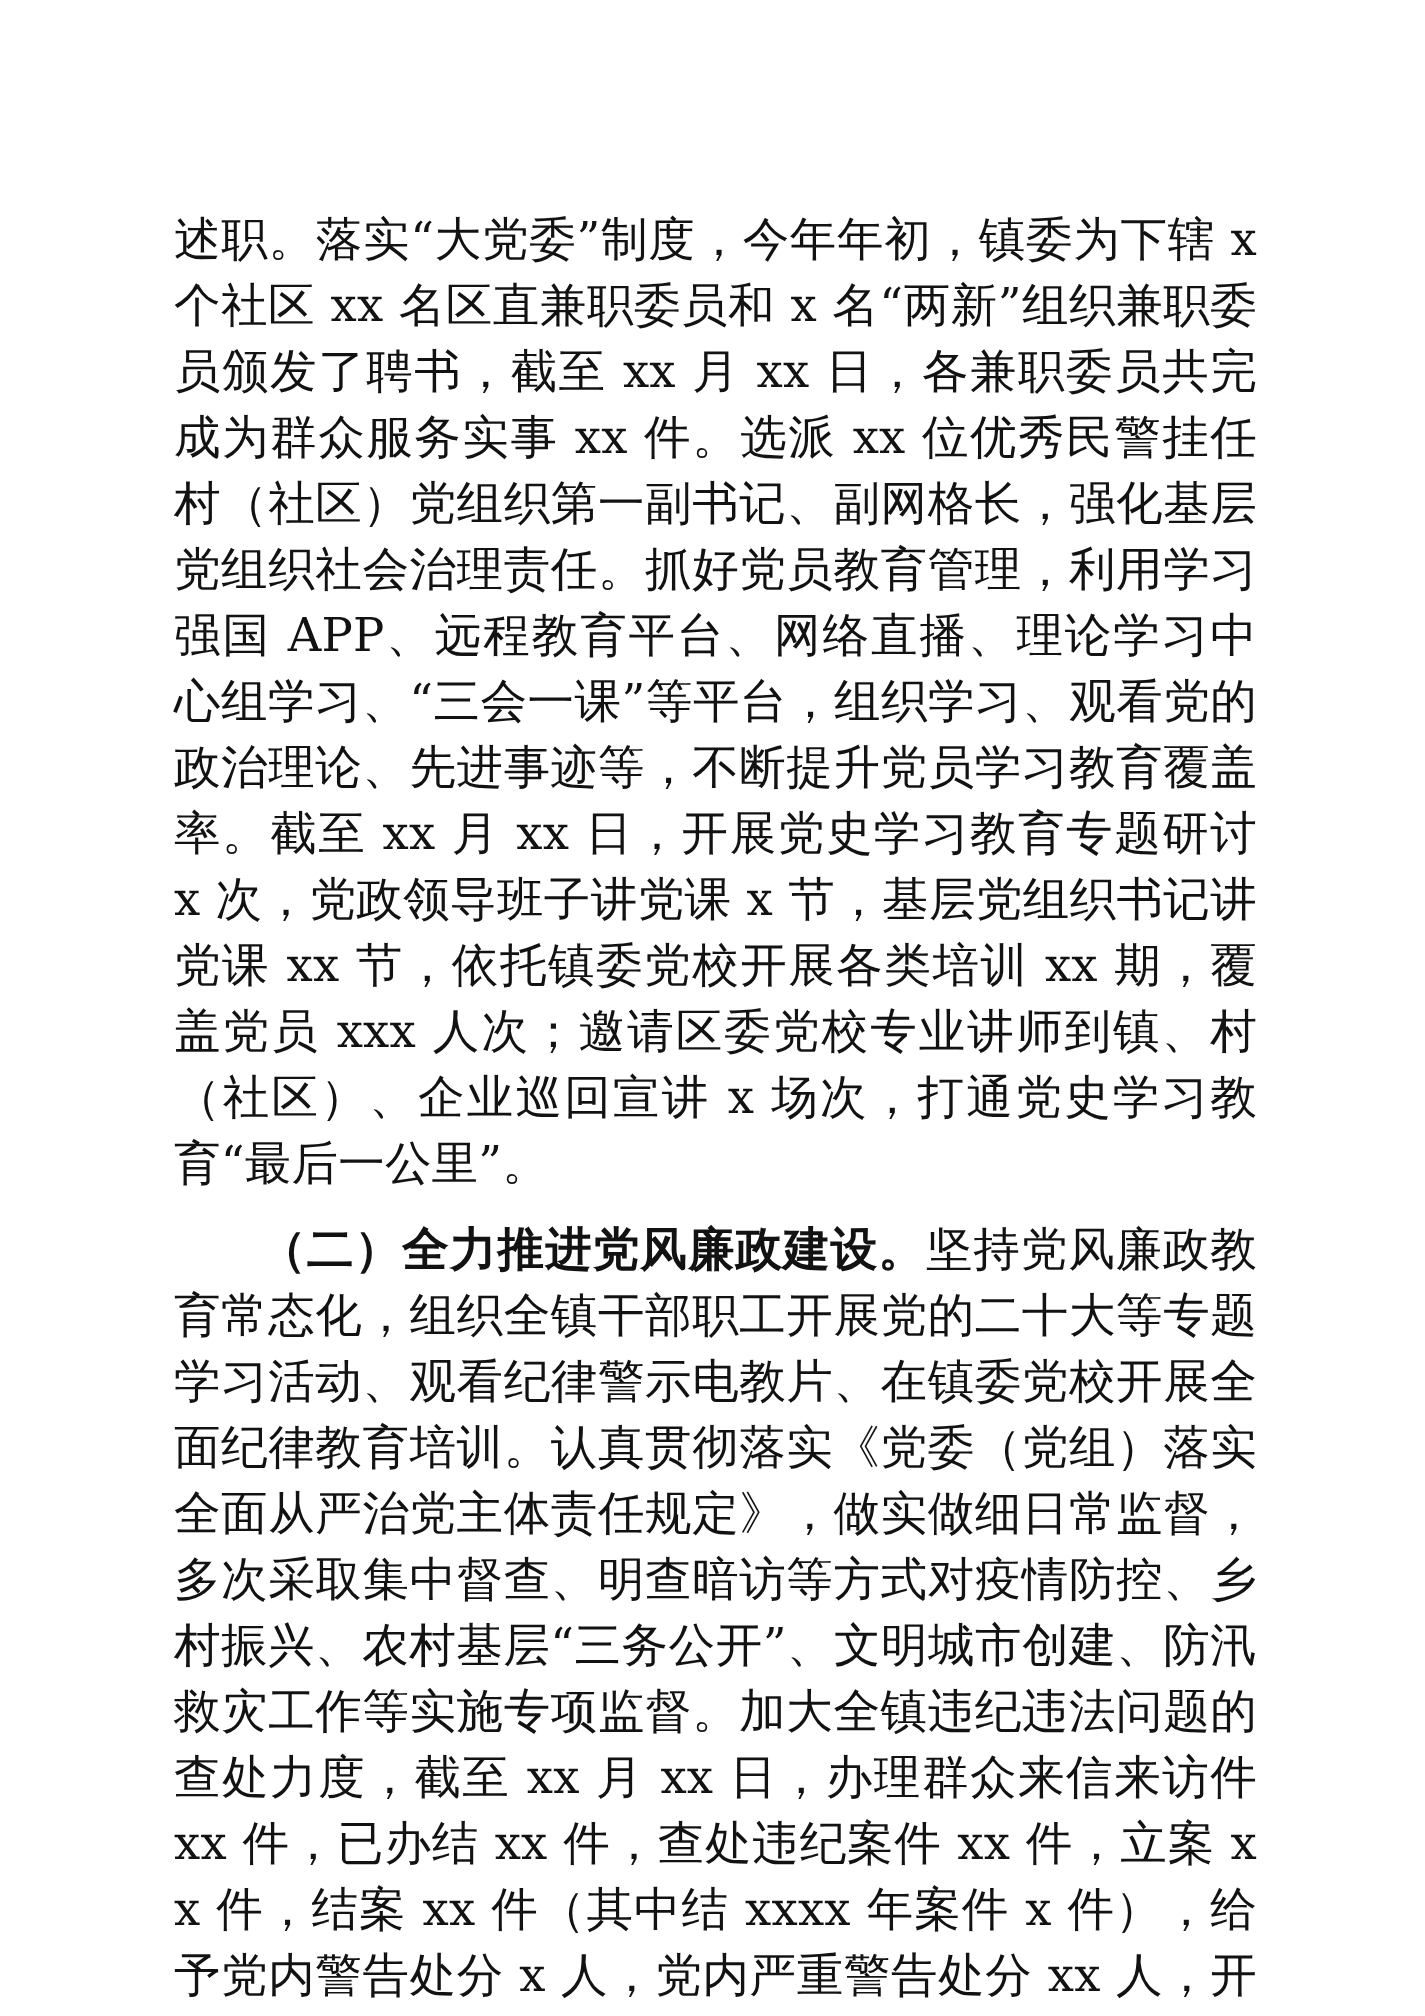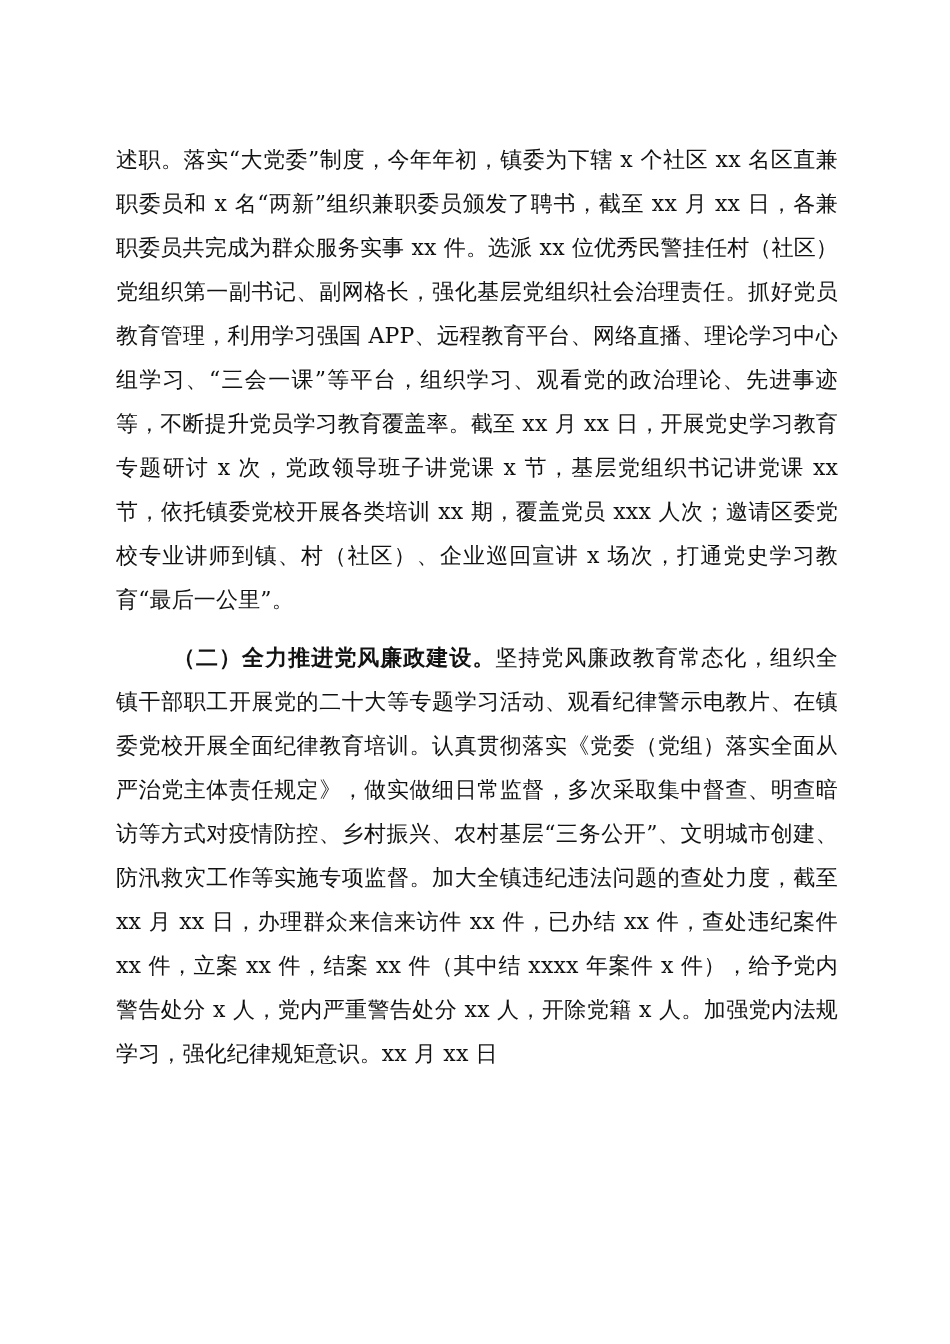--- a/index.html
+++ b/index.html
@@ -26,21 +26,21 @@
   .text-column {
     position: absolute;
     left: 116px;
     top: 138px;
     width: 722px;
   }
 
   .para {
     margin: 0;
     font-family: "DejaVu Serif", "Liberation Serif", serif;
-    font-size: 22px;
+    font-size: 31px;
     line-height: 44px;
     color: #121212;
     text-align: justify;
     text-justify: inter-character;
     text-align-last: left;
     letter-spacing: 0.15px;
     word-break: break-all;
     font-weight: 400;
   }
 

